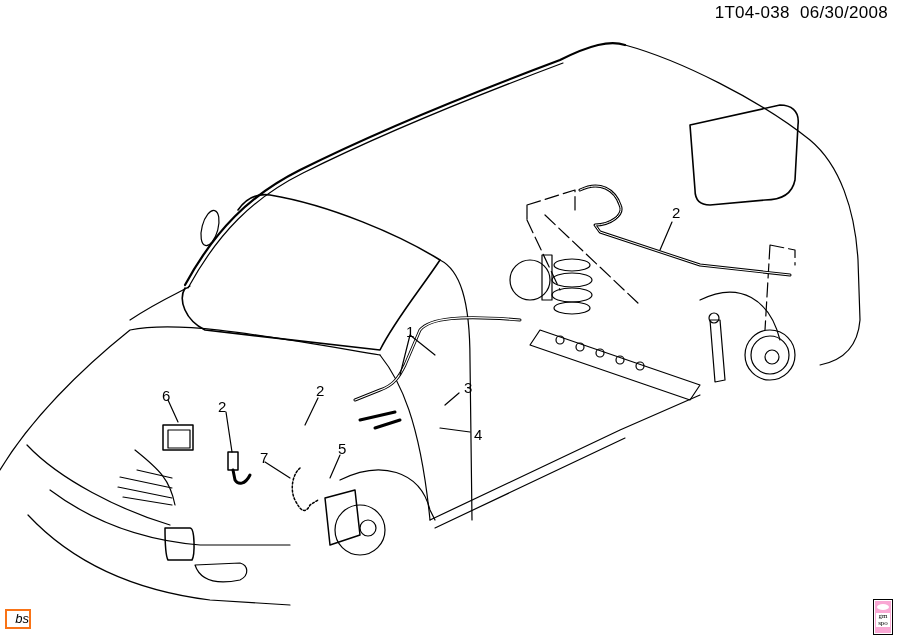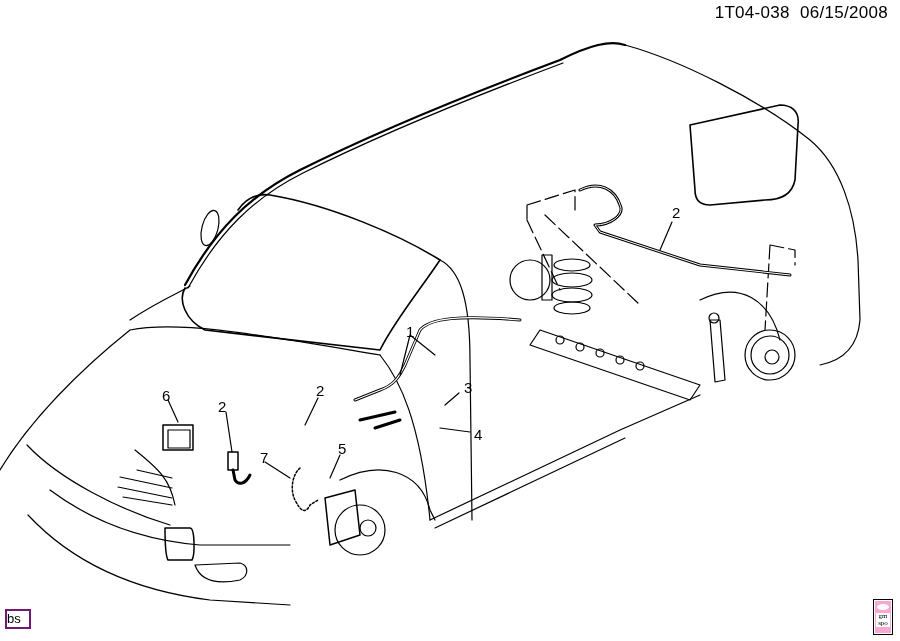--- a/index.html
+++ b/index.html
@@ -3,21 +3,21 @@
 <meta charset="utf-8">
 <style>
   html, body { margin:0; padding:0; background:#ffffff; }
   body { width:900px; height:641px; position:relative; overflow:hidden;
          font-family:"Liberation Sans", sans-serif; color:#000; }
   #diagram { position:absolute; left:0; top:0; width:900px; height:641px; }
   .header-id { position:absolute; top:3px; right:12px; font-size:17px;
                letter-spacing:0.3px; white-space:pre; }
   .callout { position:absolute; font-size:15px; line-height:15px; }
   .bs-badge { position:absolute; left:5px; top:609px; width:22px; height:16px;
-              border:2px solid #701a75; font-size:13px; line-height:16px; text-align:left; }
+              border:2px solid #f97316; font-size:13px; line-height:16px; text-align:right;font-style:italic; }
   .gmspo { position:absolute; left:873px; top:599px; width:20px; height:36px;
            border:1.5px solid #000; box-sizing:border-box; padding:1px; }
   .gmspo .inner { background:#f9a8d4; width:100%; height:100%; position:relative; }
   .gmspo .oval { position:absolute; left:2px; top:3px; width:12px; height:6px;
                  border-radius:50%; background:#fff; }
   .gmspo .txt { position:absolute; left:1px; top:12px; width:14px; background:#fff;
                 font-family:"Liberation Serif", serif; font-size:7px; line-height:7px;
                 text-align:center; }
 </style>
 </head>
@@ -104,21 +104,21 @@
     <path d="M672 222 L660 250"></path>
     <path d="M318 398 L305 425"></path>
     <path d="M226 412 L232 452"></path>
     <path d="M459 393 L445 405"></path>
     <path d="M470 432 L440 428"></path>
     <path d="M340 455 L330 478"></path>
     <path d="M265 462 L290 478"></path>
     <path d="M168 400 L178 422"></path>
   </svg>
 
-  <div class="header-id"><span>1T04-038</span>  <span>06/15/2008</span></div>
+  <div class="header-id"><span>1T04-038</span>  <span>06/30/2008</span></div>
 
   <div class="callout" style="left:406px;top:324px">1</div>
   <div class="callout" style="left:672px;top:205px">2</div>
   <div class="callout" style="left:316px;top:383px">2</div>
   <div class="callout" style="left:218px;top:399px">2</div>
   <div class="callout" style="left:464px;top:380px">3</div>
   <div class="callout" style="left:474px;top:427px">4</div>
   <div class="callout" style="left:338px;top:441px">5</div>
   <div class="callout" style="left:162px;top:388px">6</div>
   <div class="callout" style="left:260px;top:450px">7</div>

